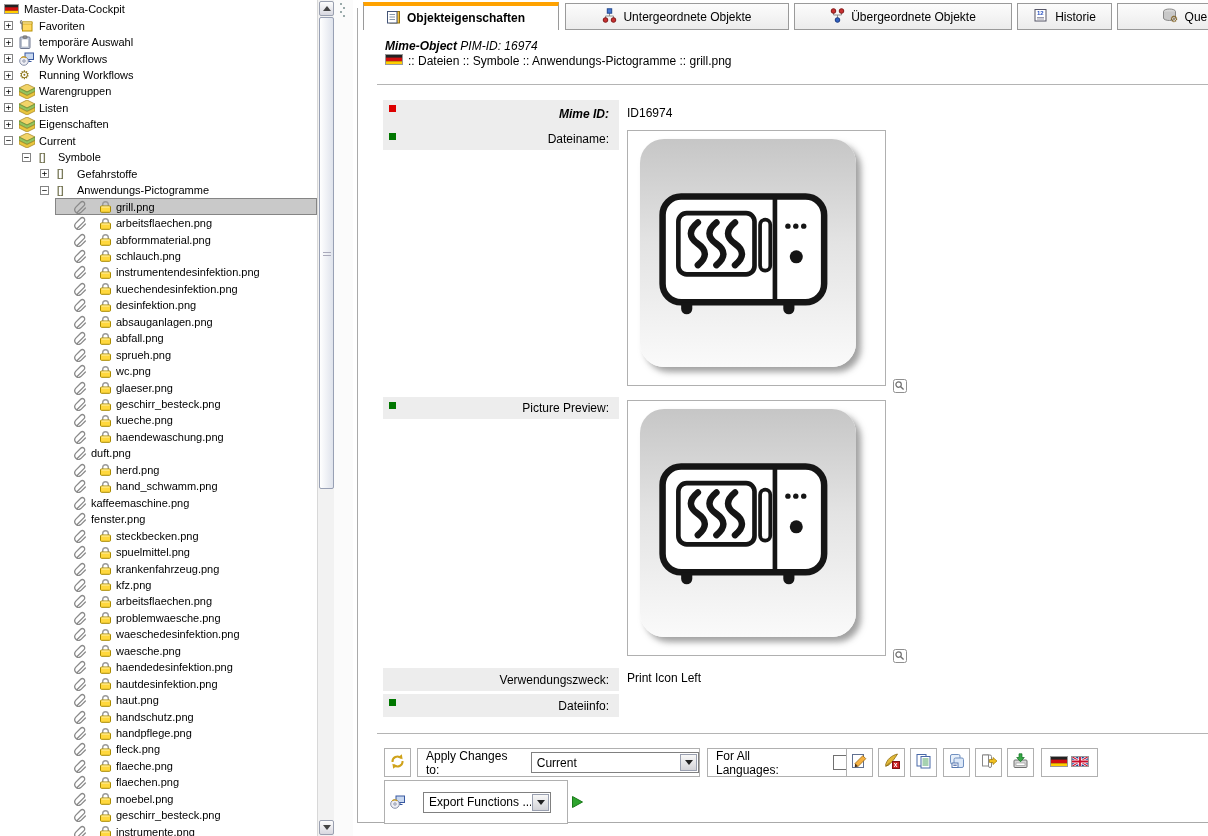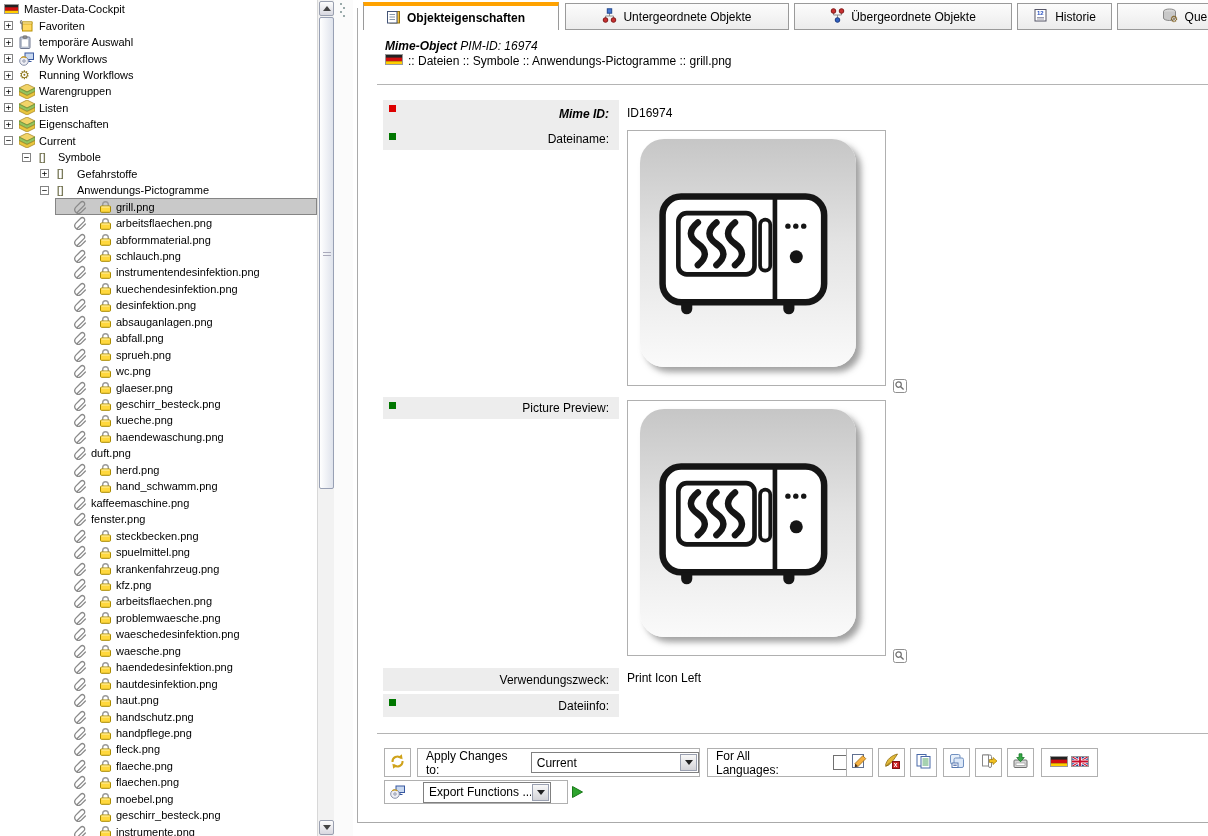--- a/index.html
+++ b/index.html
@@ -998,21 +998,21 @@
   <span><svg width="18" height="11" viewBox="0 0 18 11">
         <rect width="18" height="11" fill="#1c3f94"></rect>
         <path d="M0,0 L18,11 M18,0 L0,11" stroke="#fff" stroke-width="2.6"></path>
         <path d="M0,0 L18,11 M18,0 L0,11" stroke="#c8102e" stroke-width="1.1"></path>
         <path d="M9,0 V11 M0,5.5 H18" stroke="#fff" stroke-width="3.4"></path>
         <path d="M9,0 V11 M0,5.5 H18" stroke="#c8102e" stroke-width="1.8"></path>
         <rect x="0.5" y="0.5" width="17" height="10" fill="none" stroke="#999"></rect>
       </svg></span>
 </div>
 
-<div class="tgroup" style="left:384px;top:780px;width:184px;height:24px;">
+<div class="tgroup" style="left:384px;top:780px;width:184px;height:44px;">
   <span style="margin-left:5px;display:inline-flex;">
       <svg width="15" height="14" viewBox="0 0 15 14">
         <rect x="6" y="1" width="8.5" height="6.5" fill="#c8d8f0" stroke="#3858a0"></rect>
         <path d="M10,7.5 v2 M8,9.5 h4.5" stroke="#3858a0"></path>
         <circle cx="5" cy="9" r="4.3" fill="#eeeef4" stroke="#8890a8"></circle>
         <circle cx="5" cy="9" r="1.2" fill="#fff" stroke="#8890a8"></circle>
         <path d="M2.2,5.8 a4,4 0 0 1 5,0" stroke="#d0a020" stroke-width="1.3" fill="none"></path>
       </svg>
     </span>
   <div class="selectbox" style="width:128px;margin-left:5px;">

